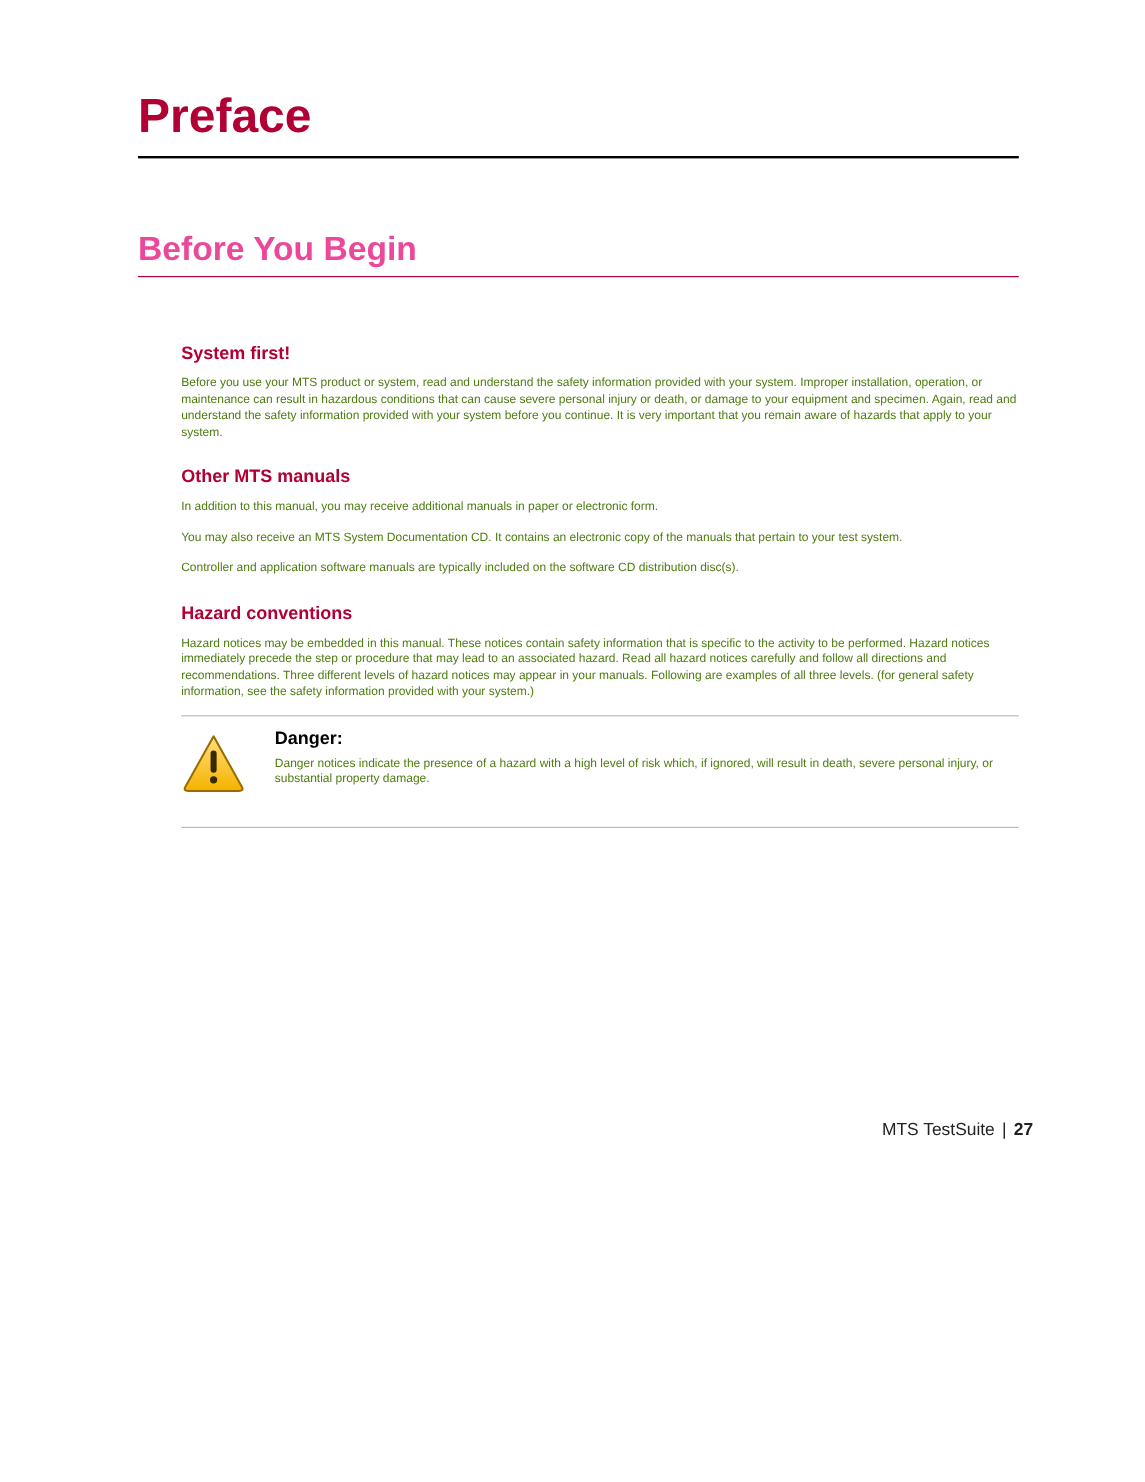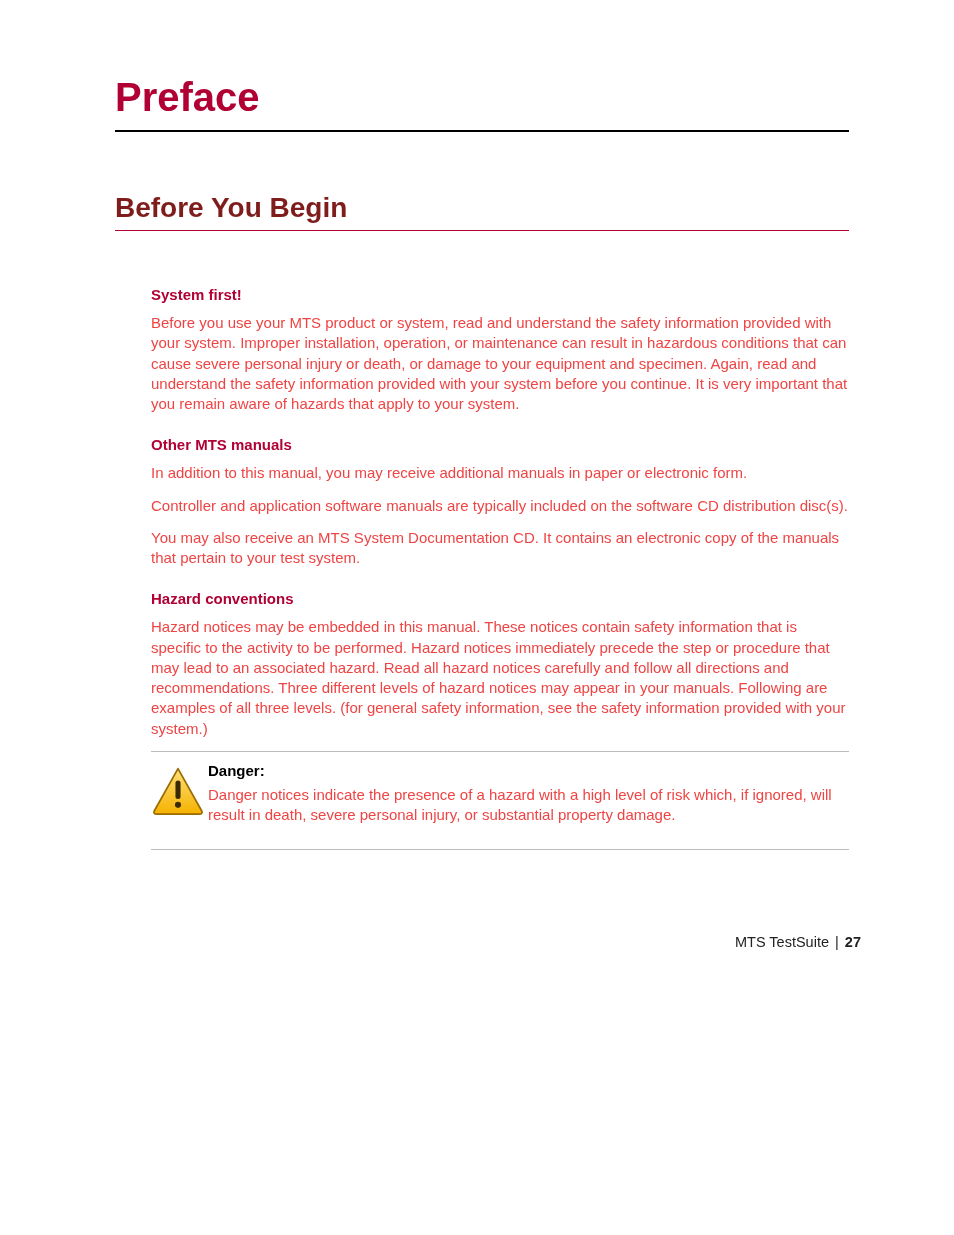--- a/index.html
+++ b/index.html
@@ -14,49 +14,49 @@
     font-size: 40px;
     font-weight: bold;
     color: #b10034;
     border-bottom: 2px solid #000;
     padding-bottom: 10px;
     margin-bottom: 60px;
   }
   .h2 {
     font-size: 28px;
     font-weight: bold;
-    color: #7f1d1d;
+    color: #ec4899;
     border-bottom: 1.5px solid #b10034;
     padding-bottom: 6px;
     margin-top: 20px;
     margin-bottom: 55px;
   }
   .content-indent {
     padding-left: 36px;
   }
   .subhead {
     font-size: 15px;
     font-weight: bold;
     color: #b10034;
     margin-bottom: 10px;
     margin-top: 22px;
   }
   .body {
-    font-size: 15px;
+    font-size: 10px;
     line-height: 1.35;
-    color: #ef4444;
+    color: #4d7c0f;
     margin-bottom: 12px;
   }
   .notice-block {
     border-top: 1px solid #bbb;
     border-bottom: 1px solid #bbb;
     padding: 10px 0 24px 0;
     margin-top: 10px;
     display: flex;
-    gap: 1px;
+    gap: 22px;
   }
   .notice-icon {
     flex: 0 0 auto;
     width: 56px;
     padding-top: 4px;
   }
   .notice-text { flex: 1 1 auto; }
   .notice-label {
     font-size: 15px;
     font-weight: bold;
@@ -82,22 +82,22 @@
 
   <h2 class="h2">Before You Begin</h2>
 
   <div class="content-indent">
 
     <div class="subhead">System first!</div>
     <p class="body">Before you use your MTS product or system, read and understand the safety information provided with your system. Improper installation, operation, or maintenance can result in hazardous conditions that can cause severe personal injury or death, or damage to your equipment and specimen. Again, read and understand the safety information provided with your system before you continue. It is very important that you remain aware of hazards that apply to your system.</p>
 
     <div class="subhead">Other MTS manuals</div>
     <p class="body">In addition to this manual, you may receive additional manuals in paper or electronic form.</p>
+    <p class="body">You may also receive an MTS System Documentation CD. It contains an electronic copy of the manuals that pertain to your test system.</p>
     <p class="body">Controller and application software manuals are typically included on the software CD distribution disc(s).</p>
-    <p class="body">You may also receive an MTS System Documentation CD. It contains an electronic copy of the manuals that pertain to your test system.</p>
 
   </div>
 
 
   <div class="content-indent">
 
 
     <div class="subhead">Hazard conventions</div>
     <p class="body">Hazard notices may be embedded in this manual. These notices contain safety information that is specific to the activity to be performed. Hazard notices immediately precede the step or procedure that may lead to an associated hazard. Read all hazard notices carefully and follow all directions and recommendations. Three different levels of hazard notices may appear in your manuals. Following are examples of all three levels. (for general safety information, see the safety information provided with your system.)</p>
 

